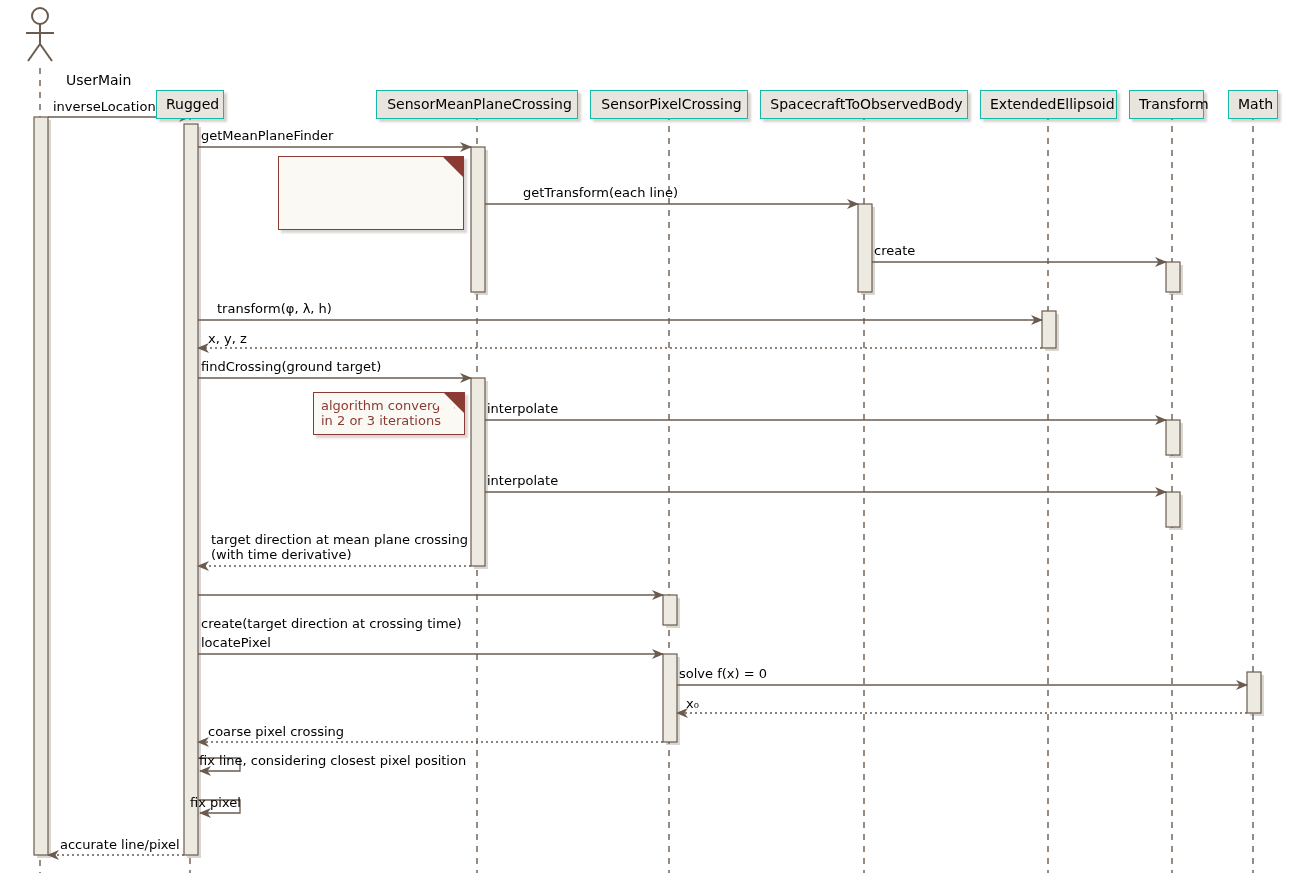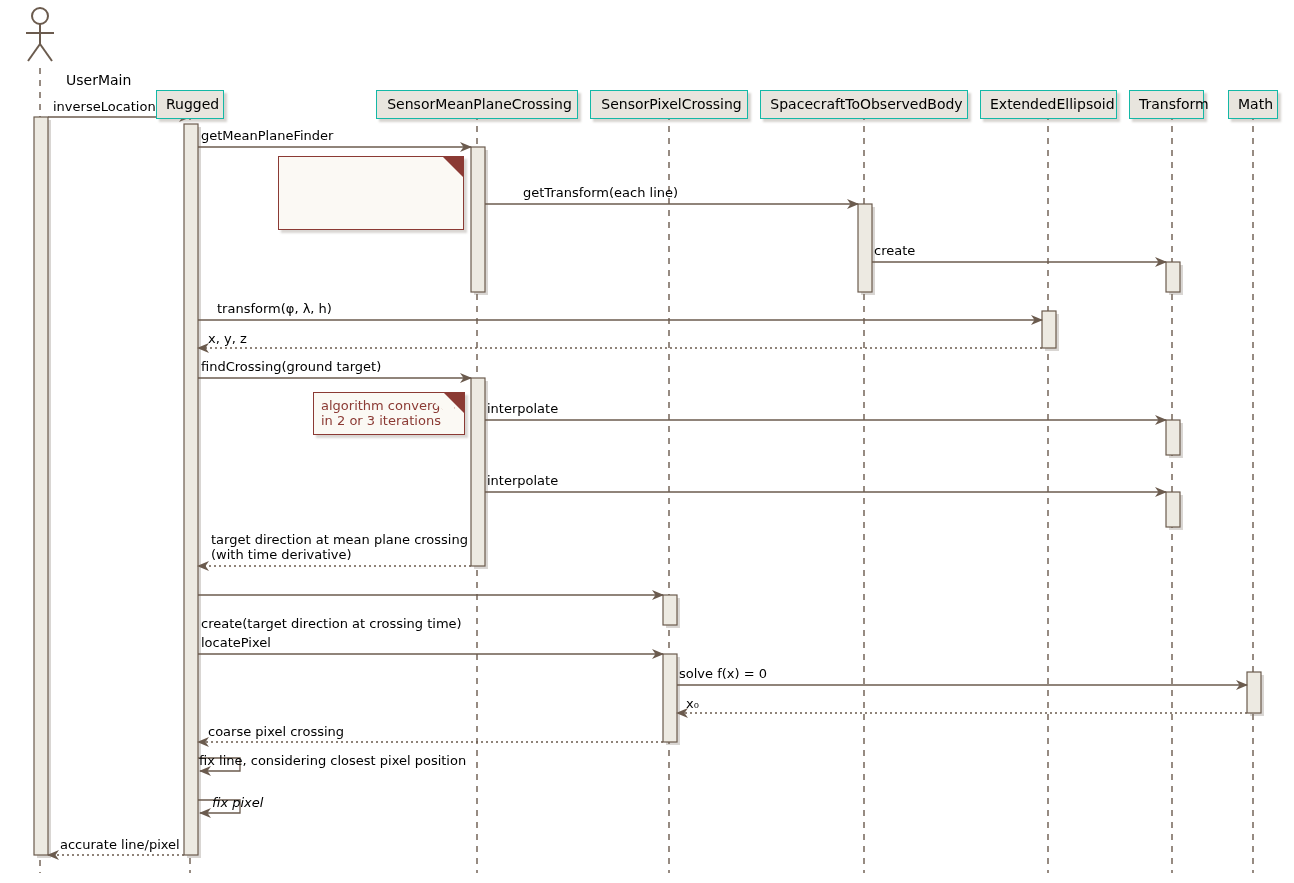--- a/index.html
+++ b/index.html
@@ -186,21 +186,21 @@
       <div class="msg-label" style="left: 487px; top: 402px;">interpolate</div>
       <div class="msg-label" style="left: 487px; top: 474px;">interpolate</div>
       <div class="msg-label two-line" style="left: 211px; top: 532px;">target direction at mean plane crossing
 (with time derivative)</div>
       <div class="msg-label" style="left: 201px; top: 605px; margin-top: 12px;">create(target direction at crossing time)</div>
       <div class="msg-label" style="left: 201px; top: 636px;">locatePixel</div>
       <div class="msg-label" style="left: 679px; top: 667px;">solve f(x) = 0</div>
       <div class="msg-label" style="left: 686px; top: 697px;">x₀</div>
       <div class="msg-label" style="left: 208px; top: 725px;">coarse pixel crossing</div>
       <div class="msg-label" style="left: 199px; top: 754px;">fix line, considering closest pixel position</div>
-      <div class="msg-label" style="left: 212px; top: 796px; font-style: italic;">fix pixel</div>
+      <div class="msg-label" style="left: 190px; top: 796px;">fix pixel</div>
       <div class="msg-label" style="left: 60px; top: 838px;">accurate line/pixel</div>
     </div>
 
   <div id="notes">
       <div class="note" style="left: 278px; top: 156px; width: 186px; min-height: 74px;"><span class="fold"><span class="fold-inner"></span></span></div>
       <div class="note" style="left: 313px; top: 392px; width: 152px; min-height: 40px;"><span>algorithm converges
 in 2 or 3 iterations</span><span class="fold"><span class="fold-inner"></span></span></div>
     </div>
 
 </div>

